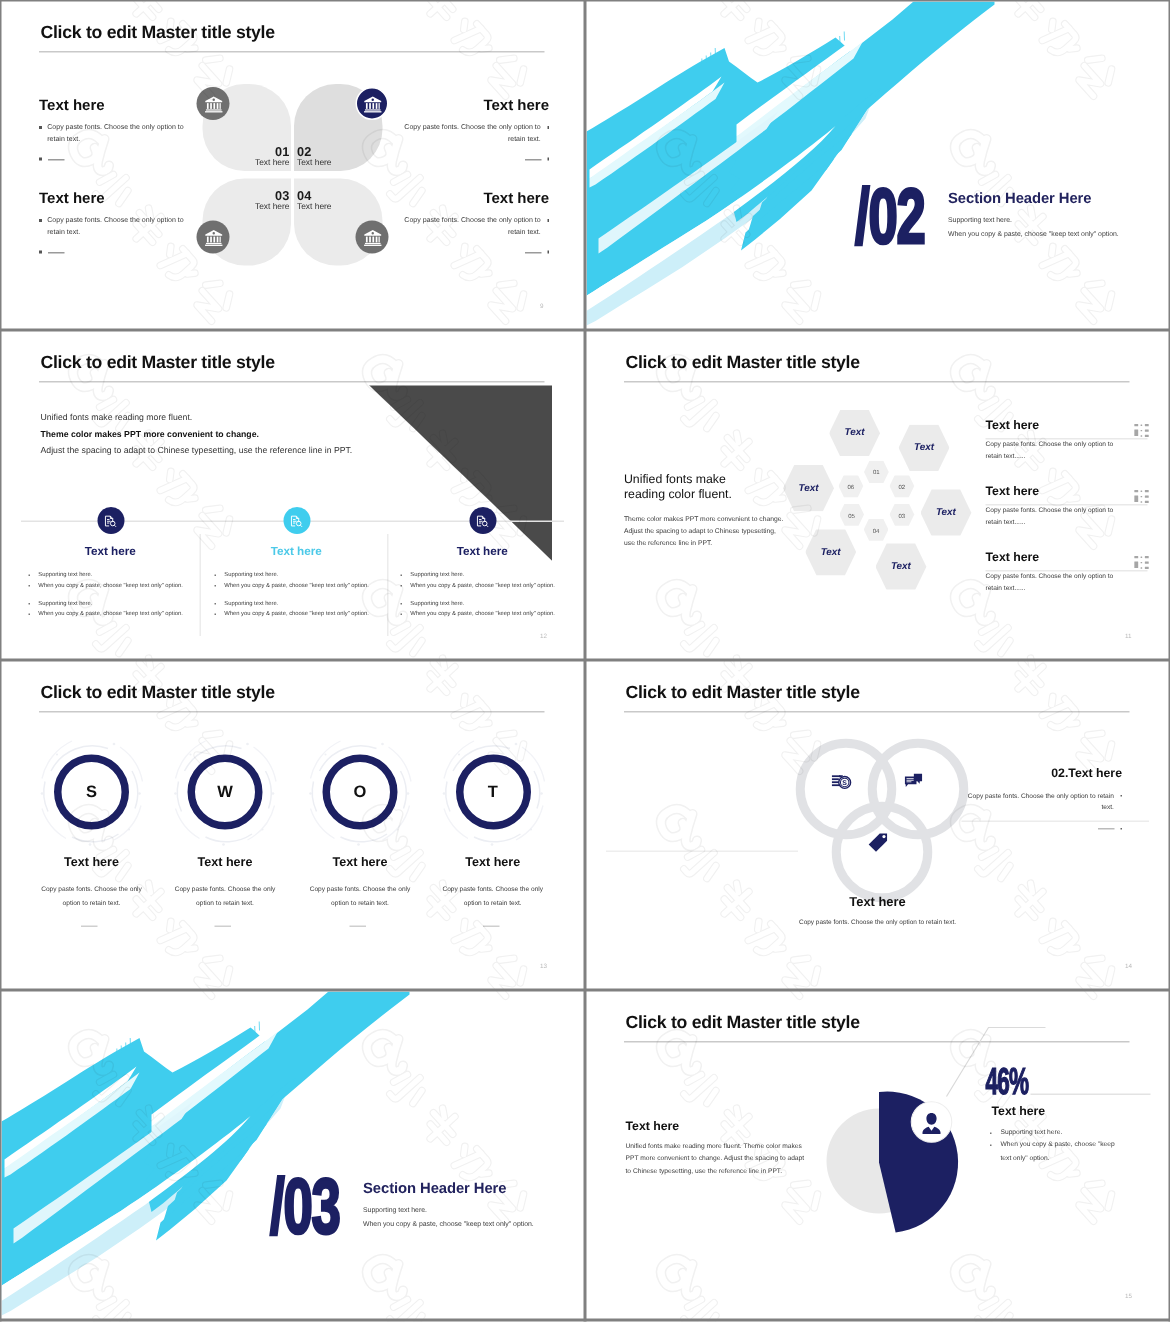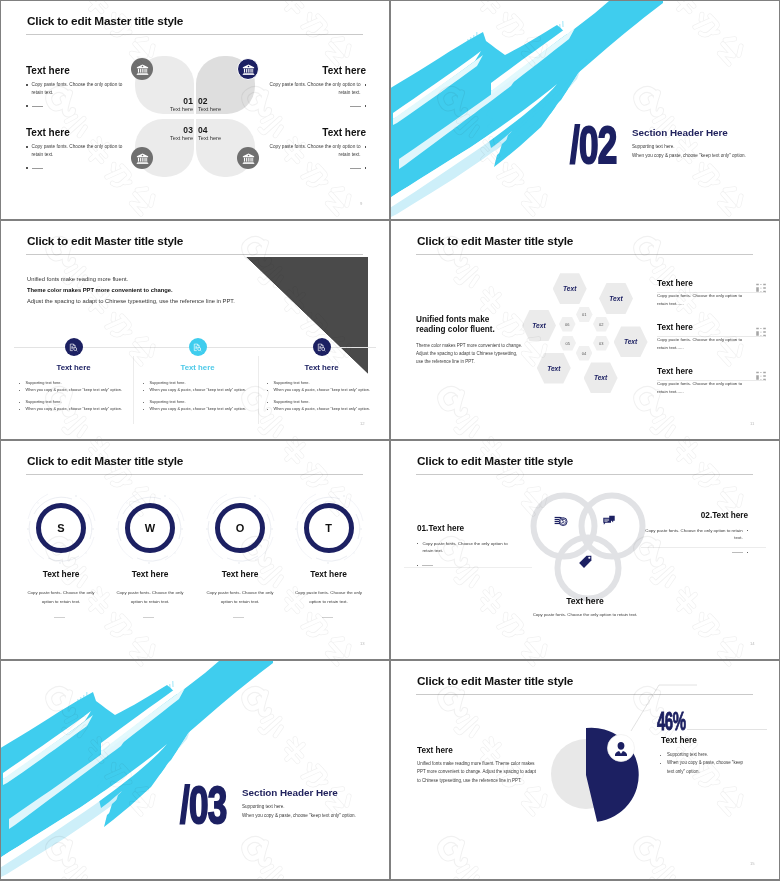--- a/index.html
+++ b/index.html
@@ -103,21 +103,21 @@
 .cyant{color:#4cc9e8;}
 .s3blk{position:absolute;left:7px;top:42px;width:114px;}
 .s3b{position:relative;font-size:3.9px;color:#3a3a3a;line-height:6.7px;padding-left:7.5px;}
 .s3b i{position:absolute;left:0.5px;top:2.8px;width:1.2px;height:1.2px;background:#777;}
 .s3b.gap{margin-top:6px;}
 
 
 
 .s4{left:391px;top:221px;}
 .pg4{left:359px;top:200px;}
-.s4lead{position:absolute;left:25px;top:94px;font-size:8.2px;font-weight:bold;color:#111;line-height:9.9px;}
+.s4lead{position:absolute;left:25px;top:94px;font-size:8.2px;font-weight:normal;color:#111;line-height:9.9px;}
 .s4para{position:absolute;left:25px;top:121px;font-size:4.5px;color:#3a3a3a;line-height:8.2px;}
 .hexwrap{position:absolute;left:0;top:0;width:390px;height:220px;}
 .hexbig{position:absolute;width:34px;height:31px;background:#ebebeb;
         clip-path:polygon(22% 0%,78% 0%,100% 50%,78% 100%,22% 100%,0% 50%);
         display:flex;align-items:center;justify-content:center;}
 .hexlbl{font-size:6.6px;font-weight:bold;font-style:italic;color:#1c2062;}
 .hexsm{position:absolute;width:16.5px;height:15px;background:#f0f0f0;
        clip-path:polygon(22% 0%,78% 0%,100% 50%,78% 100%,22% 100%,0% 50%);
        display:flex;align-items:center;justify-content:center;}
 .hexnum{font-size:4px;color:#555;}
@@ -722,31 +722,20 @@
             </g>
           </g>
         </svg></div>
   <div class="vico v3"><svg viewBox="0 0 24 24" width="15" height="15">
           <g fill="#1c2062">
             <path d="M13.6 2.6 21.4 2.6 21.4 10.4 9.6 22.2 1.8 14.4z"></path>
           </g>
           <circle cx="18.1" cy="5.9" r="1.7" fill="#fff"></circle>
         </svg></div>
 
-  <div class="s6blkL">
-    <div class="s6h">01.Text here</div>
-    <div class="s6bl">
-          <i></i>
-          <span>Copy paste fonts. Choose the only option to retain text.</span>
-        </div>
-    <div class="s6bl s6bl2">
-          <i></i>
-          <span class="s6dash"></span>
-        </div>
-  </div>
   <div class="s6blkR">
     <div class="s6h">02.Text here</div>
     <div class="s6bl r">
           <span>Copy paste fonts. Choose the only option to retain text.</span>
           <i></i>
         </div>
     <div class="s6bl s6bl2 r">
           <span class="s6dash"></span>
           <i></i>
         </div>

